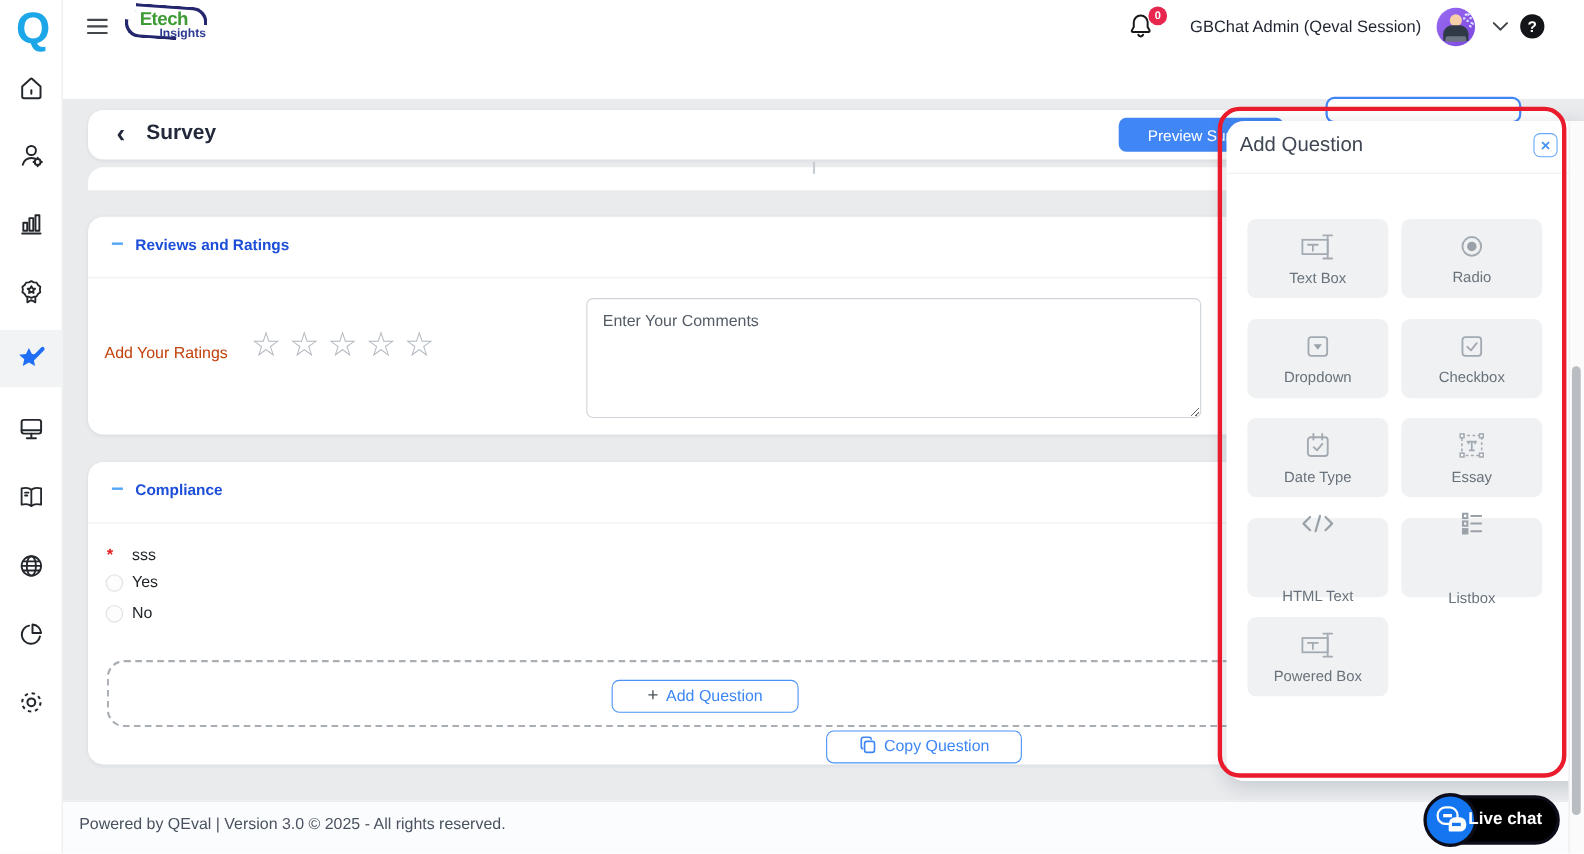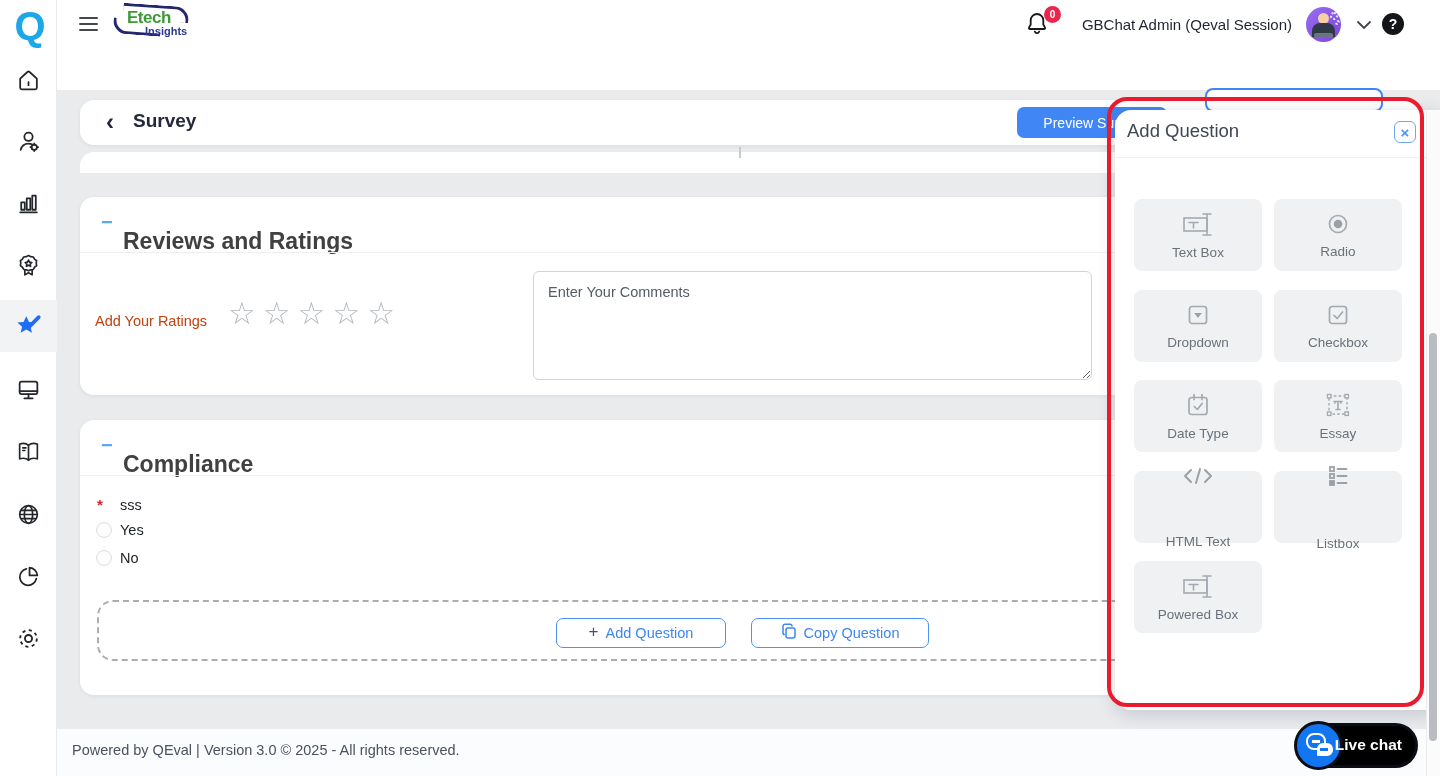--- a/index.html
+++ b/index.html
@@ -49,21 +49,21 @@
   .survey-card { left:80px; top:100px; width:1340px; height:45px; z-index:2; }
   .back-chev { position:absolute; left:26px; top:8px; font-size:24px; font-weight:700; color:#23293a; cursor:pointer; line-height:28px; }
   .survey-title { position:absolute; left:53px; top:10px; font-size:19px; font-weight:600; color:#23293a; }
   .preview-btn { position:absolute; left:937px; top:7px; width:150px; height:31px; background:#4186f5; border:none; border-radius:7px;
                  color:#fff; font-size:14px; font-weight:500; cursor:pointer; font-family:"Liberation Sans",sans-serif; }
   .partial-bar { position:absolute; left:80px; top:152px; width:1340px; height:21px; background:#fff; border-radius:14px 14px 0 0; z-index:2; }
   .tick-div { position:absolute; left:739px; top:147px; width:2px; height:11px; background:#c7ccd1; z-index:3; }
 
   .sec-head { position:absolute; left:0; top:0; width:100%; height:55px; }
   .collapse-glyph { position:absolute; left:21px; top:14px; font-size:20px; font-weight:700; color:#55a7f7; cursor:pointer; }
-  .sec-title { position:absolute; left:43px; top:17px; font-size:23px; font-weight:600; color:#404040;margin-top:14px; }
+  .sec-title { position:absolute; left:43px; top:17px; font-size:14px; font-weight:600; color:#1d4ed8; }
   .sec-divider { position:absolute; left:0; top:55px; width:100%; height:1px; background:#edeff1; }
 
   .reviews-card { left:80px; top:197px; width:1330px; height:198px; z-index:2; }
   .rating-label { position:absolute; left:15px; top:116px; font-size:14.5px; color:#c2410c; }
   .stars { position:absolute; left:148px; top:98px; cursor:pointer; }
   .stars span { font-size:31px; color:#b2b8bf; margin-right:7px; }
   .comments-area { position:absolute; left:453px; top:74px; width:559px; height:109px; border:1px solid #cfd4da; border-radius:6px;
                    font-family:"Liberation Sans",sans-serif; font-size:14.5px; padding:12px 14px; color:#212529; resize:both; }
   .comments-area::placeholder { color:#535c66; opacity:1; }
 
@@ -71,21 +71,21 @@
   .req-star { position:absolute; left:17px; top:76px; color:#e02020; font-size:15px; font-weight:700; }
   .q-text { position:absolute; left:40px; top:77px; font-size:14.5px; color:#212529; }
   .radio-row { position:absolute; left:16px; display:flex; align-items:center; cursor:pointer; }
   .radio-circle { width:16px; height:16px; border-radius:50%; border:1px solid #dde1e5; background:#fdfdfe; margin-right:8px; box-shadow:inset 0 0 2px rgba(0,0,0,.04); }
   .radio-label { font-size:14.5px; color:#212529; }
 
   .dashed-box { position:absolute; left:97px; top:600px; width:1055px; height:61px; border:2px dashed #a9aeb4; border-radius:16px; z-index:2; }
   .q-action-btn { position:absolute; top:16px; height:30px; background:#fff; border:1px solid #4b92f7; border-radius:7px; color:#3d86f4;
                   font-size:14.5px; display:flex; align-items:center; justify-content:center; gap:7px; cursor:pointer; font-family:"Liberation Sans",sans-serif; }
   .add-q-btn { left:457px; width:170px; }
-  .copy-q-btn { left:652px; width:178px; }
+  .copy-q-btn { left:652px; width:178px;margin-top:46px; }
   .plus-glyph { color:#4b5157; font-size:17px; font-weight:500; margin-top:-2px; }
 
   
   .footer { position:absolute; left:57px; top:728px; width:1383px; height:48px; background:#fbfcfd; border-top:1px solid #e9ebee; z-index:2; }
   .footer-text { position:absolute; left:15px; top:13px; font-size:14.5px; color:#4a5260; }
 
   
   .hidden-btn { position:absolute; left:1205px; top:88px; width:178px; height:24px; background:#fff; border:2px solid #4186f5; border-radius:8px; z-index:4; }
   .panel { position:absolute; left:1115px; top:110px; width:325px; height:600px; background:#fff; border-radius:16px 0 0 16px;
            box-shadow:0 4px 18px rgba(30,40,60,.18); z-index:5; }

